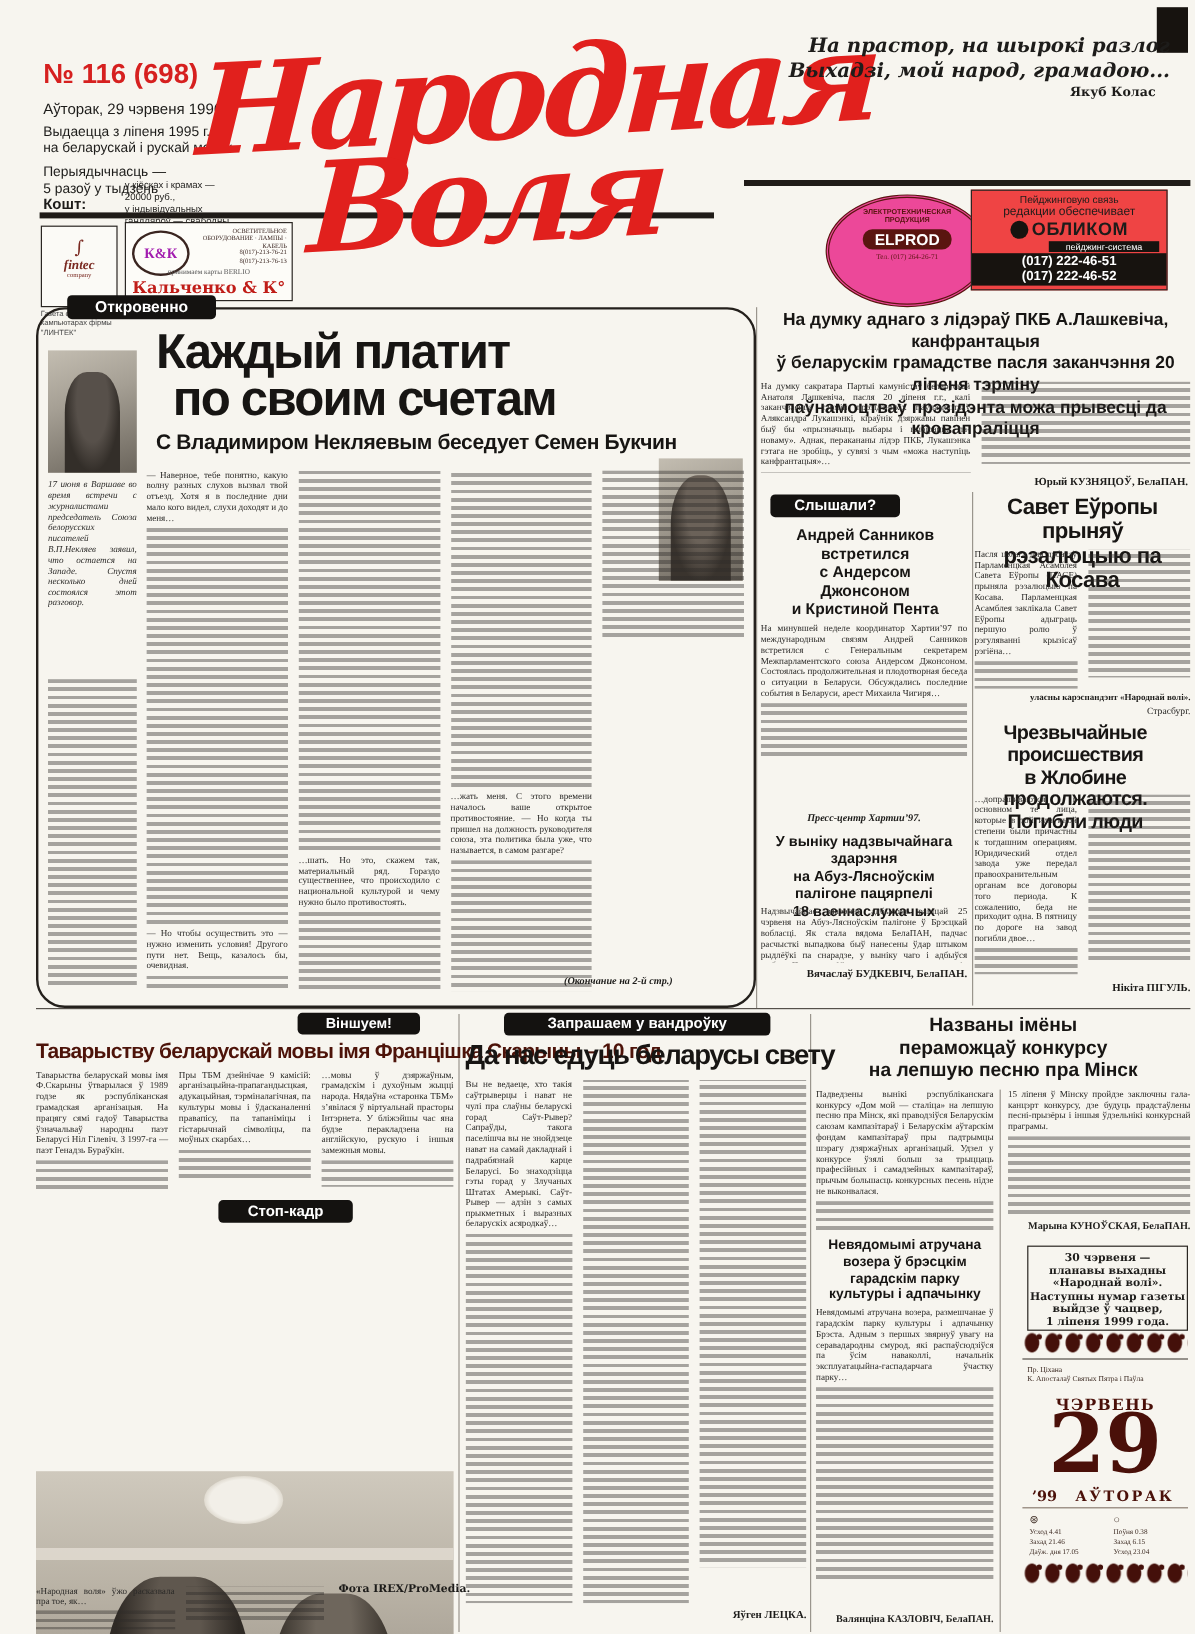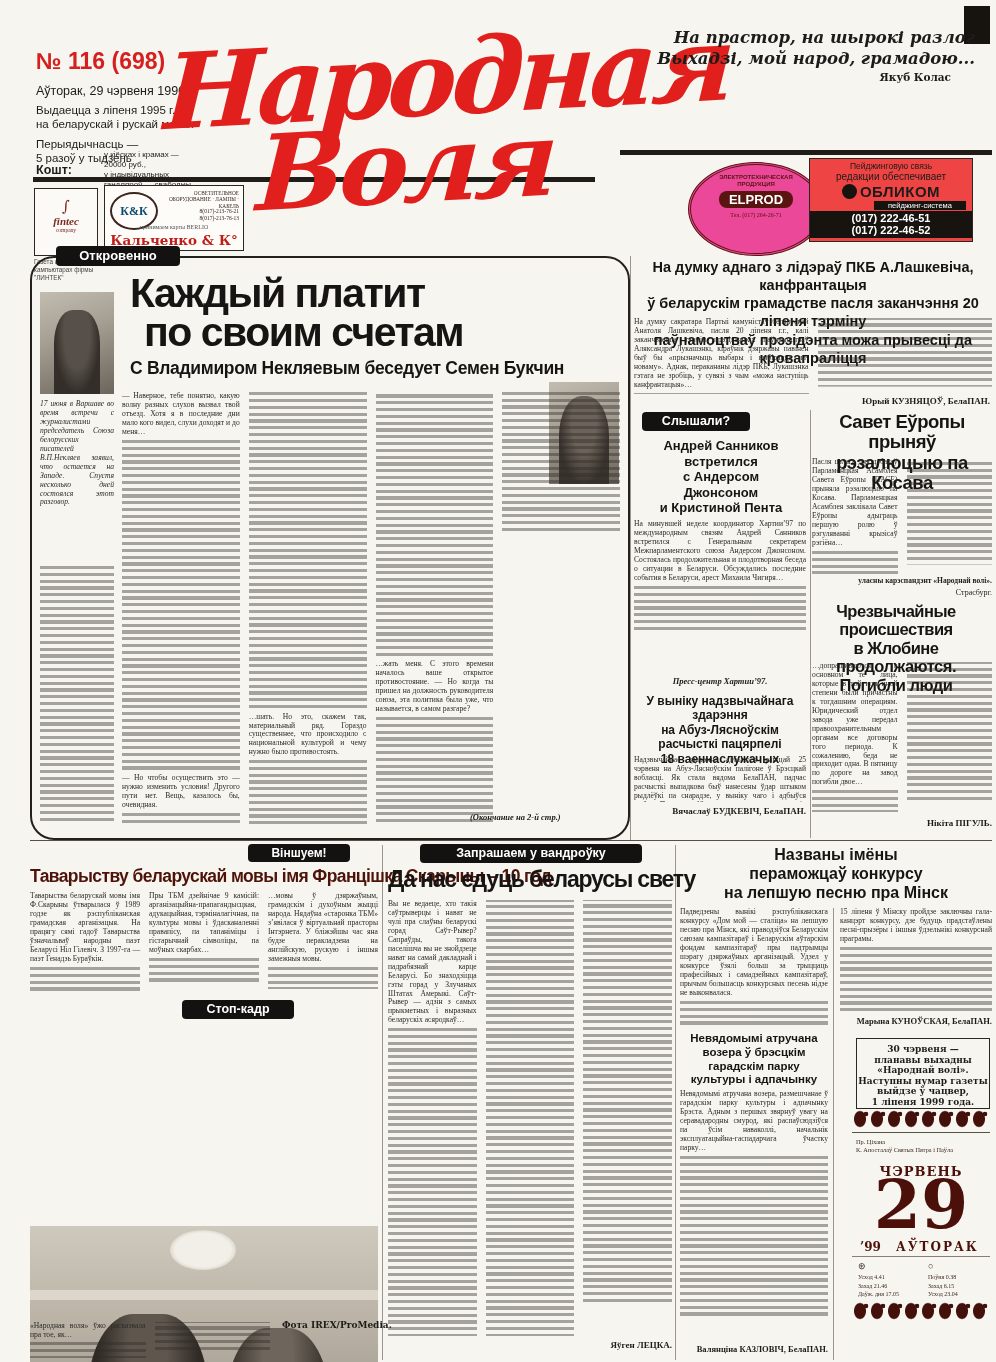--- a/index.html
+++ b/index.html
@@ -56,38 +56,38 @@
 
   <div class="abs boxed" style="left:34px;top:188px;width:62px;height:66px;background:#fbfaf6;">
     <div class="ctr" style="font-size:15px;color:#7a2a22;margin-top:8px;font-family:'DejaVu Serif',serif;">∫</div>
     <div class="ctr b i" style="font-size:11px;color:#7a2a22;">fintec</div>
     <div class="ctr" style="font-size:5.5px;color:#7a2a22;">company</div>
   </div>
   <div class="abs sans" style="left:34px;top:258px;width:64px;font-size:6.3px;line-height:1.25;color:#444;">Газета сверстана на кампьютарах фірмы "ЛИНТЕК"</div>
 
   <div class="abs boxed" style="left:104px;top:185px;width:138px;height:64px;background:#fdfcf8;">
     <div class="abs" style="left:5px;top:6px;width:44px;height:34px;border:2px solid #3a2520;border-radius:50%;
-         display:flex;align-items:center;justify-content:center;font-weight:bold;font-size:12px;color:#0c4a6e;">К&amp;К</div>
+         display:flex;align-items:center;justify-content:center;font-weight:bold;font-size:12px;color:#a21caf;">К&amp;К</div>
     <div class="abs rt" style="left:52px;top:4px;width:82px;font-size:5.3px;line-height:1.2;color:#3a2520;">ОСВЕТИТЕЛЬНОЕ ОБОРУДОВАНИЕ · ЛАМПЫ · КАБЕЛЬ</div>
     <div class="abs rt" style="left:52px;top:22px;width:82px;font-size:5.5px;color:#3a2520;">8(017)-213-76-21</div>
     <div class="abs rt" style="left:52px;top:29px;width:82px;font-size:5.5px;color:#3a2520;">8(017)-213-76-13</div>
     <div class="abs ctr" style="left:0;top:38px;width:138px;font-size:6px;color:#555;">принимаем карты BERLIO</div>
     <div class="abs ctr b" style="left:0;top:46px;width:138px;font-size:13.5px;color:#c01d18;font-family:'DejaVu Serif',serif;">Кальченко &amp; К°</div>
   </div>
 
   <div class="abs" style="left:168px;top:30px;width:600px;height:230px;transform:rotate(-3deg);color:#e1201d;
        font-family:'DejaVu Serif',serif;font-style:italic;font-weight:bold;pointer-events:none;">
     <div style="font-size:104px;line-height:.9;letter-spacing:-5px;transform:skewX(-6deg);">Народная</div>
     <div style="font-size:104px;line-height:.9;letter-spacing:-5px;margin-left:88px;margin-top:-8px;transform:skewX(-6deg);">Воля</div>
   </div>
 
   <div class="abs i b" style="left:600px;top:28px;width:375px;text-align:right;font-size:16.5px;line-height:1.25;font-family:'DejaVu Serif',serif;">
     <div>На прастор, на шырокі разлог</div>
     <div>Выхадзі, мой народ, грамадою...</div>
-    <div style="font-size:10.5px;font-style:normal;margin-top:2px;margin-right:24px;">Якуб Колас</div>
+    <div style="font-size:10.5px;font-style:normal;margin-top:2px;margin-right:12px;">Якуб Колас</div>
   </div>
   <div class="abs thickrule" style="left:620px;top:150px;width:372px;"></div>
 
   <div class="abs" style="left:688px;top:162px;width:130px;height:88px;border:3px double #5a1510;border-radius:50%;background:#ec4899;">
     <div class="ctr b sans" style="font-size:6px;color:#5a1510;margin-top:9px;padding:0 14px;line-height:1.2;">ЭЛЕКТРОТЕХНИЧЕСКАЯ ПРОДУКЦИЯ</div>
     <div class="ctr b sans" style="margin:3px auto 0;width:74px;background:#5a1510;color:#fff;border-radius:8px;font-size:13px;padding:1px 0;">ELPROD</div>
     <div class="ctr" style="font-size:6px;color:#5a1510;margin-top:4px;">Тел. (017) 264-26-71</div>
   </div>
 
   <div class="abs boxed" style="left:809px;top:158px;width:162px;height:82px;background:#ef4444;">
@@ -158,21 +158,21 @@
   <div class="abs body-txt" style="left:634px;top:520px;width:172px;height:150px;overflow:hidden;">
     <p style="margin:0 0 3px;">На минувшей неделе координатор Хартии’97 по международным связям Андрей Санников встретился с Генеральным секретарем Межпарламентского союза Андерсом Джонсоном. Состоялась продолжительная и плодотворная беседа о ситуации в Беларуси. Обсуждались последние события в Беларуси, арест Михаила Чигиря…</p>
     <div class="fl" style="height:46px;"></div>
   </div>
   <div class="abs b i ctr" style="left:634px;top:676px;width:172px;font-size:8.5px;">Пресс-центр Хартии’97.</div>
 
   <div class="abs hl ctr" style="left:634px;top:694px;width:172px;font-size:12px;line-height:1.2;">
     <div>У выніку надзвычайнага</div>
     <div>здарэння</div>
     <div>на Абуз-Лясноўскім</div>
-    <div>расчысткі пацярпелі</div>
+    <div>палігоне пацярпелі</div>
     <div>18 ваеннаслужачых</div>
   </div>
   <div class="abs body-txt" style="left:634px;top:756px;width:172px;height:46px;overflow:hidden;">Надзвычайнае здарэнне адбылося раніцай 25 чэрвеня на Абуз-Лясноўскім палігоне ў Брэсцкай вобласці. Як стала вядома БелаПАН, падчас расчысткі выпадкова быў нанесены ўдар штыком рыдлёўкі па снарадзе, у выніку чаго і адбыўся выбух. Паранены 18 ваеннаслужачых, двое з якіх знаходзяцца ў цяжкім стане.</div>
   <div class="abs byline" style="left:634px;top:806px;width:172px;">Вячаслаў БУДКЕВІЧ, БелаПАН.</div>
 
   <div class="abs vline" style="left:810px;top:410px;height:428px;"></div>
 
   <div class="abs hl ctr" style="left:812px;top:412px;width:180px;font-size:18.5px;line-height:1.1;letter-spacing:-.5px;">
     <div>Савет Еўропы прыняў</div>
     <div>рэзалюцыю па Косава</div>

